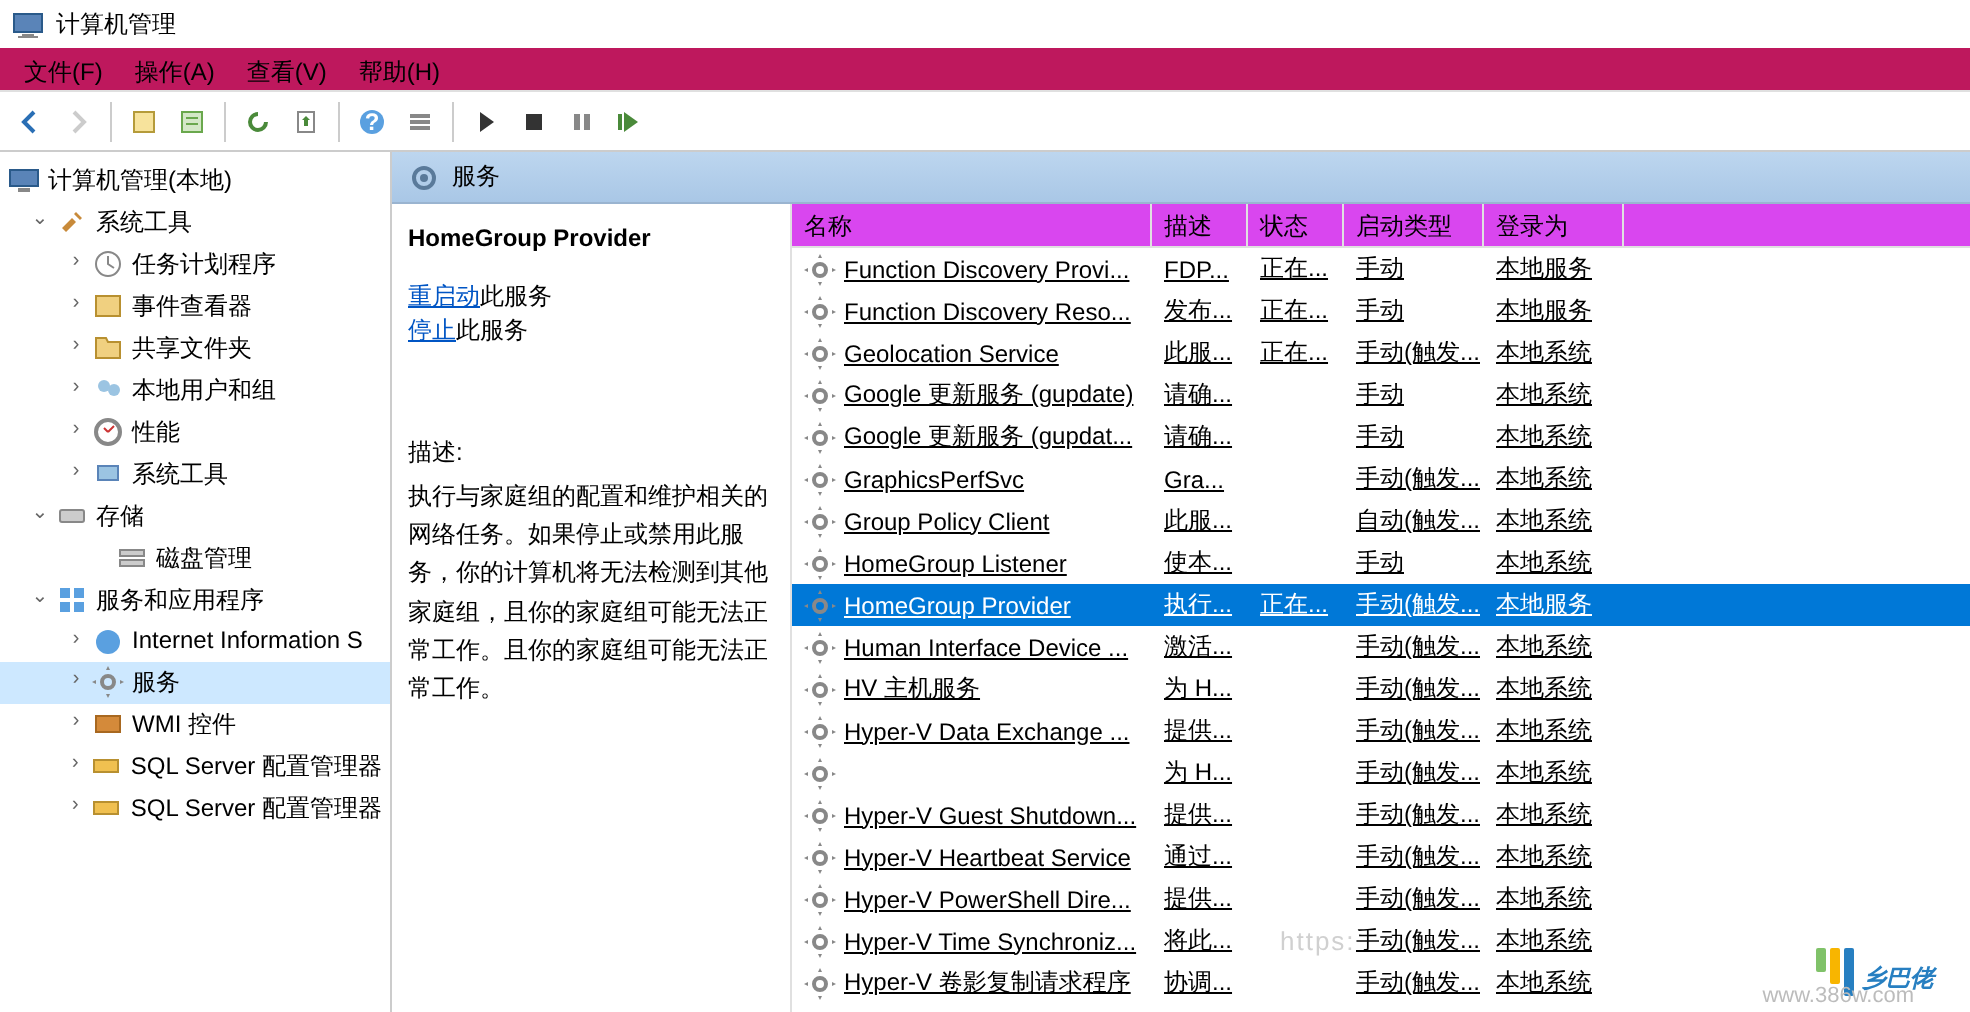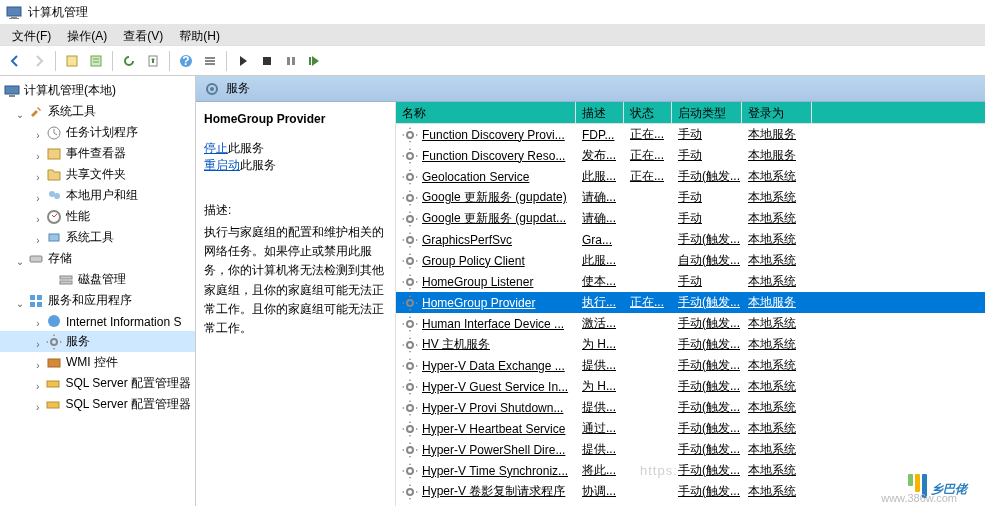--- a/index.html
+++ b/index.html
@@ -1,42 +1,42 @@
 <!DOCTYPE html>
 <html><head>
 <meta charset="utf-8">
 <style>
 * { margin: 0; padding: 0; box-sizing: border-box; font-family: "Microsoft YaHei", "Segoe UI", sans-serif; font-size: 12px; }
 body { background: #fff; width: 985px; height: 506px; overflow: hidden; display: flex; flex-direction: column; }
 .titlebar { display: flex; align-items: center; padding: 4px 6px; height: 24px; background: #fff; }
 .titlebar .ico { width: 16px; height: 16px; margin-right: 6px; display: inline-flex; align-items: center; justify-content: center; }
-.menubar { display: flex; padding: 2px 4px; height: 22px; background: #e5e5e5; border-bottom: 1px solid #e0e0e0; }
+.menubar { display: flex; padding: 2px 4px; height: 22px; background: #be185d; border-bottom: 1px solid #e0e0e0; }
 .menubar .mi { padding: 2px 8px; cursor: default; }
 .toolbar { display: flex; align-items: center; padding: 2px 4px; height: 30px; background: #fff; border-bottom: 1px solid #ccc; gap: 2px; }
 .toolbar .tb { width: 22px; height: 22px; display: inline-flex; align-items: center; justify-content: center; border: 1px solid transparent; cursor: default; }
 .toolbar .sep { width: 1px; height: 20px; background: #ccc; margin: 0 3px; }
 .body { flex: 1; display: flex; min-height: 0; }
 .tree { width: 196px; border-right: 1px solid #ccc; overflow: auto; padding: 4px 0; }
-.tree .node { display: flex; align-items: flex-end; padding: 2px 4px; white-space: nowrap; cursor: default; }
+.tree .node { display: flex; align-items: flex-start; padding: 2px 4px; white-space: nowrap; cursor: default; }
 .tree .node.sel { background: #cde8ff; }
 .tree .tw { width: 12px; height: 12px; margin-right: 2px; display: inline-flex; align-items: center; justify-content: center; font-size: 10px; color: #666; }
 .tree .ic { width: 16px; height: 16px; margin-right: 4px; display: inline-flex; align-items: center; justify-content: center; }
 .tree .lbl { font-size: 12px; }
 .right { flex: 1; display: flex; flex-direction: column; min-width: 0; }
 .right-header { display: flex; align-items: center; padding: 4px 8px; height: 26px; background: linear-gradient(#bdd6ef,#a9c7e6); border-bottom: 1px solid #9ab4d0; }
 .right-header .ic { width: 16px; height: 16px; margin-right: 6px; }
 .right-body { flex: 1; display: flex; min-height: 0; }
 .detail { width: 200px; padding: 10px 8px; border-right: 1px solid #e0e0e0; overflow: hidden; }
 .detail h3 { font-size: 12px; font-weight: bold; margin-bottom: 14px; }
 .detail .links a { color: #0055c4; text-decoration: underline; cursor: pointer; }
 .detail .links .rest { color: #000; }
-.detail .desc-l { margin-top: 28px; }
+.detail .desc-l { margin-top: 44px; }
 .detail .desc { margin-top: 4px; line-height: 1.6; word-break: break-all; }
 .list { flex: 1; display: flex; flex-direction: column; min-width: 0; overflow: hidden; }
-.list-hd { display: flex; background: #14b8a6; border-bottom: 1px solid #e0e0e0; height: 22px; }
+.list-hd { display: flex; background: #d946ef; border-bottom: 1px solid #e0e0e0; height: 22px; }
 .list-hd .col { padding: 3px 6px; border-right: 1px solid #e0e0e0; overflow: hidden; white-space: nowrap; text-overflow: ellipsis; }
 .list-body { flex: 1; overflow: auto; }
 .row { display: flex; height: 21px; align-items: center; cursor: default; text-decoration: underline; }
 .row.sel { background: #0078d7; color: #fff; }
 .row .cell { padding: 0 6px; overflow: hidden; white-space: nowrap; text-overflow: ellipsis; display: flex; align-items: center; }
 .row .gear { width: 16px; height: 16px; margin-right: 4px; flex-shrink: 0; }
 .c0 { width: 180px; } .c1 { width: 48px; } .c2 { width: 48px; } .c3 { width: 70px; } .c4 { width: 70px; }
 svg { display: block; }
 .watermark { position: absolute; right: 18px; bottom: 8px; font-size: 24px; color: #277fc1; font-weight: bold; font-style: italic; display: flex; align-items: flex-end; }
 .watermark .bars { display: inline-flex; gap: 2px; margin-right: 4px; }
@@ -311,22 +311,22 @@
             <circle cx="8" cy="8" r="5" fill="none" stroke="#5a7a9a" stroke-width="2"></circle>
             <circle cx="8" cy="8" r="2" fill="#5a7a9a"></circle>
           </svg>
         </span>
       <span>服务</span>
     </div>
     <div class="right-body">
       <div class="detail">
         <h3>HomeGroup Provider</h3>
         <div class="links">
+          <div><a>重启动</a><span class="rest">此服务</span></div>
           <div><a>停止</a><span class="rest">此服务</span></div>
-          <div><a>重启动</a><span class="rest">此服务</span></div>
         </div>
         <div class="desc-l">描述:</div>
         <div class="desc">执行与家庭组的配置和维护相关的网络任务。如果停止或禁用此服务，你的计算机将无法检测到其他家庭组，且你的家庭组可能无法正常工作。且你的家庭组可能无法正常工作。</div>
       </div>
       <div class="list">
         <div class="list-hd">
           <div class="col c0">名称</div>
           <div class="col c1">描述</div>
           <div class="col c2">状态</div>
           <div class="col c3">启动类型</div>
@@ -514,36 +514,35 @@
               <div class="cell c4">本地系统</div>
             </div>
             <div class="row">
               <div class="cell c0">
                 <span class="gear">
                   <svg width="16" height="16" viewBox="0 0 16 16">
                     <path d="M8 4a4 4 0 1 0 0 8 4 4 0 0 0 0-8zm0 6a2 2 0 1 1 0-4 2 2 0 0 1 0 4z" fill="#888"></path>
                     <path d="M8 0l1 2h-2zM8 16l-1-2h2zM0 8l2-1v2zM16 8l-2 1v-2z" fill="#888"></path>
                   </svg>
                 </span>
-                <span>Hyper-V Guest Service In...</span>
               </div>
               <div class="cell c1">为 H...</div>
               <div class="cell c2"></div>
               <div class="cell c3">手动(触发...</div>
               <div class="cell c4">本地系统</div>
             </div>
             <div class="row">
               <div class="cell c0">
                 <span class="gear">
                   <svg width="16" height="16" viewBox="0 0 16 16">
                     <path d="M8 4a4 4 0 1 0 0 8 4 4 0 0 0 0-8zm0 6a2 2 0 1 1 0-4 2 2 0 0 1 0 4z" fill="#888"></path>
                     <path d="M8 0l1 2h-2zM8 16l-1-2h2zM0 8l2-1v2zM16 8l-2 1v-2z" fill="#888"></path>
                   </svg>
                 </span>
-                <span>Hyper-V Provi Shutdown...</span>
+                <span>Hyper-V Guest Shutdown...</span>
               </div>
               <div class="cell c1">提供...</div>
               <div class="cell c2"></div>
               <div class="cell c3">手动(触发...</div>
               <div class="cell c4">本地系统</div>
             </div>
             <div class="row">
               <div class="cell c0">
                 <span class="gear">
                   <svg width="16" height="16" viewBox="0 0 16 16">

